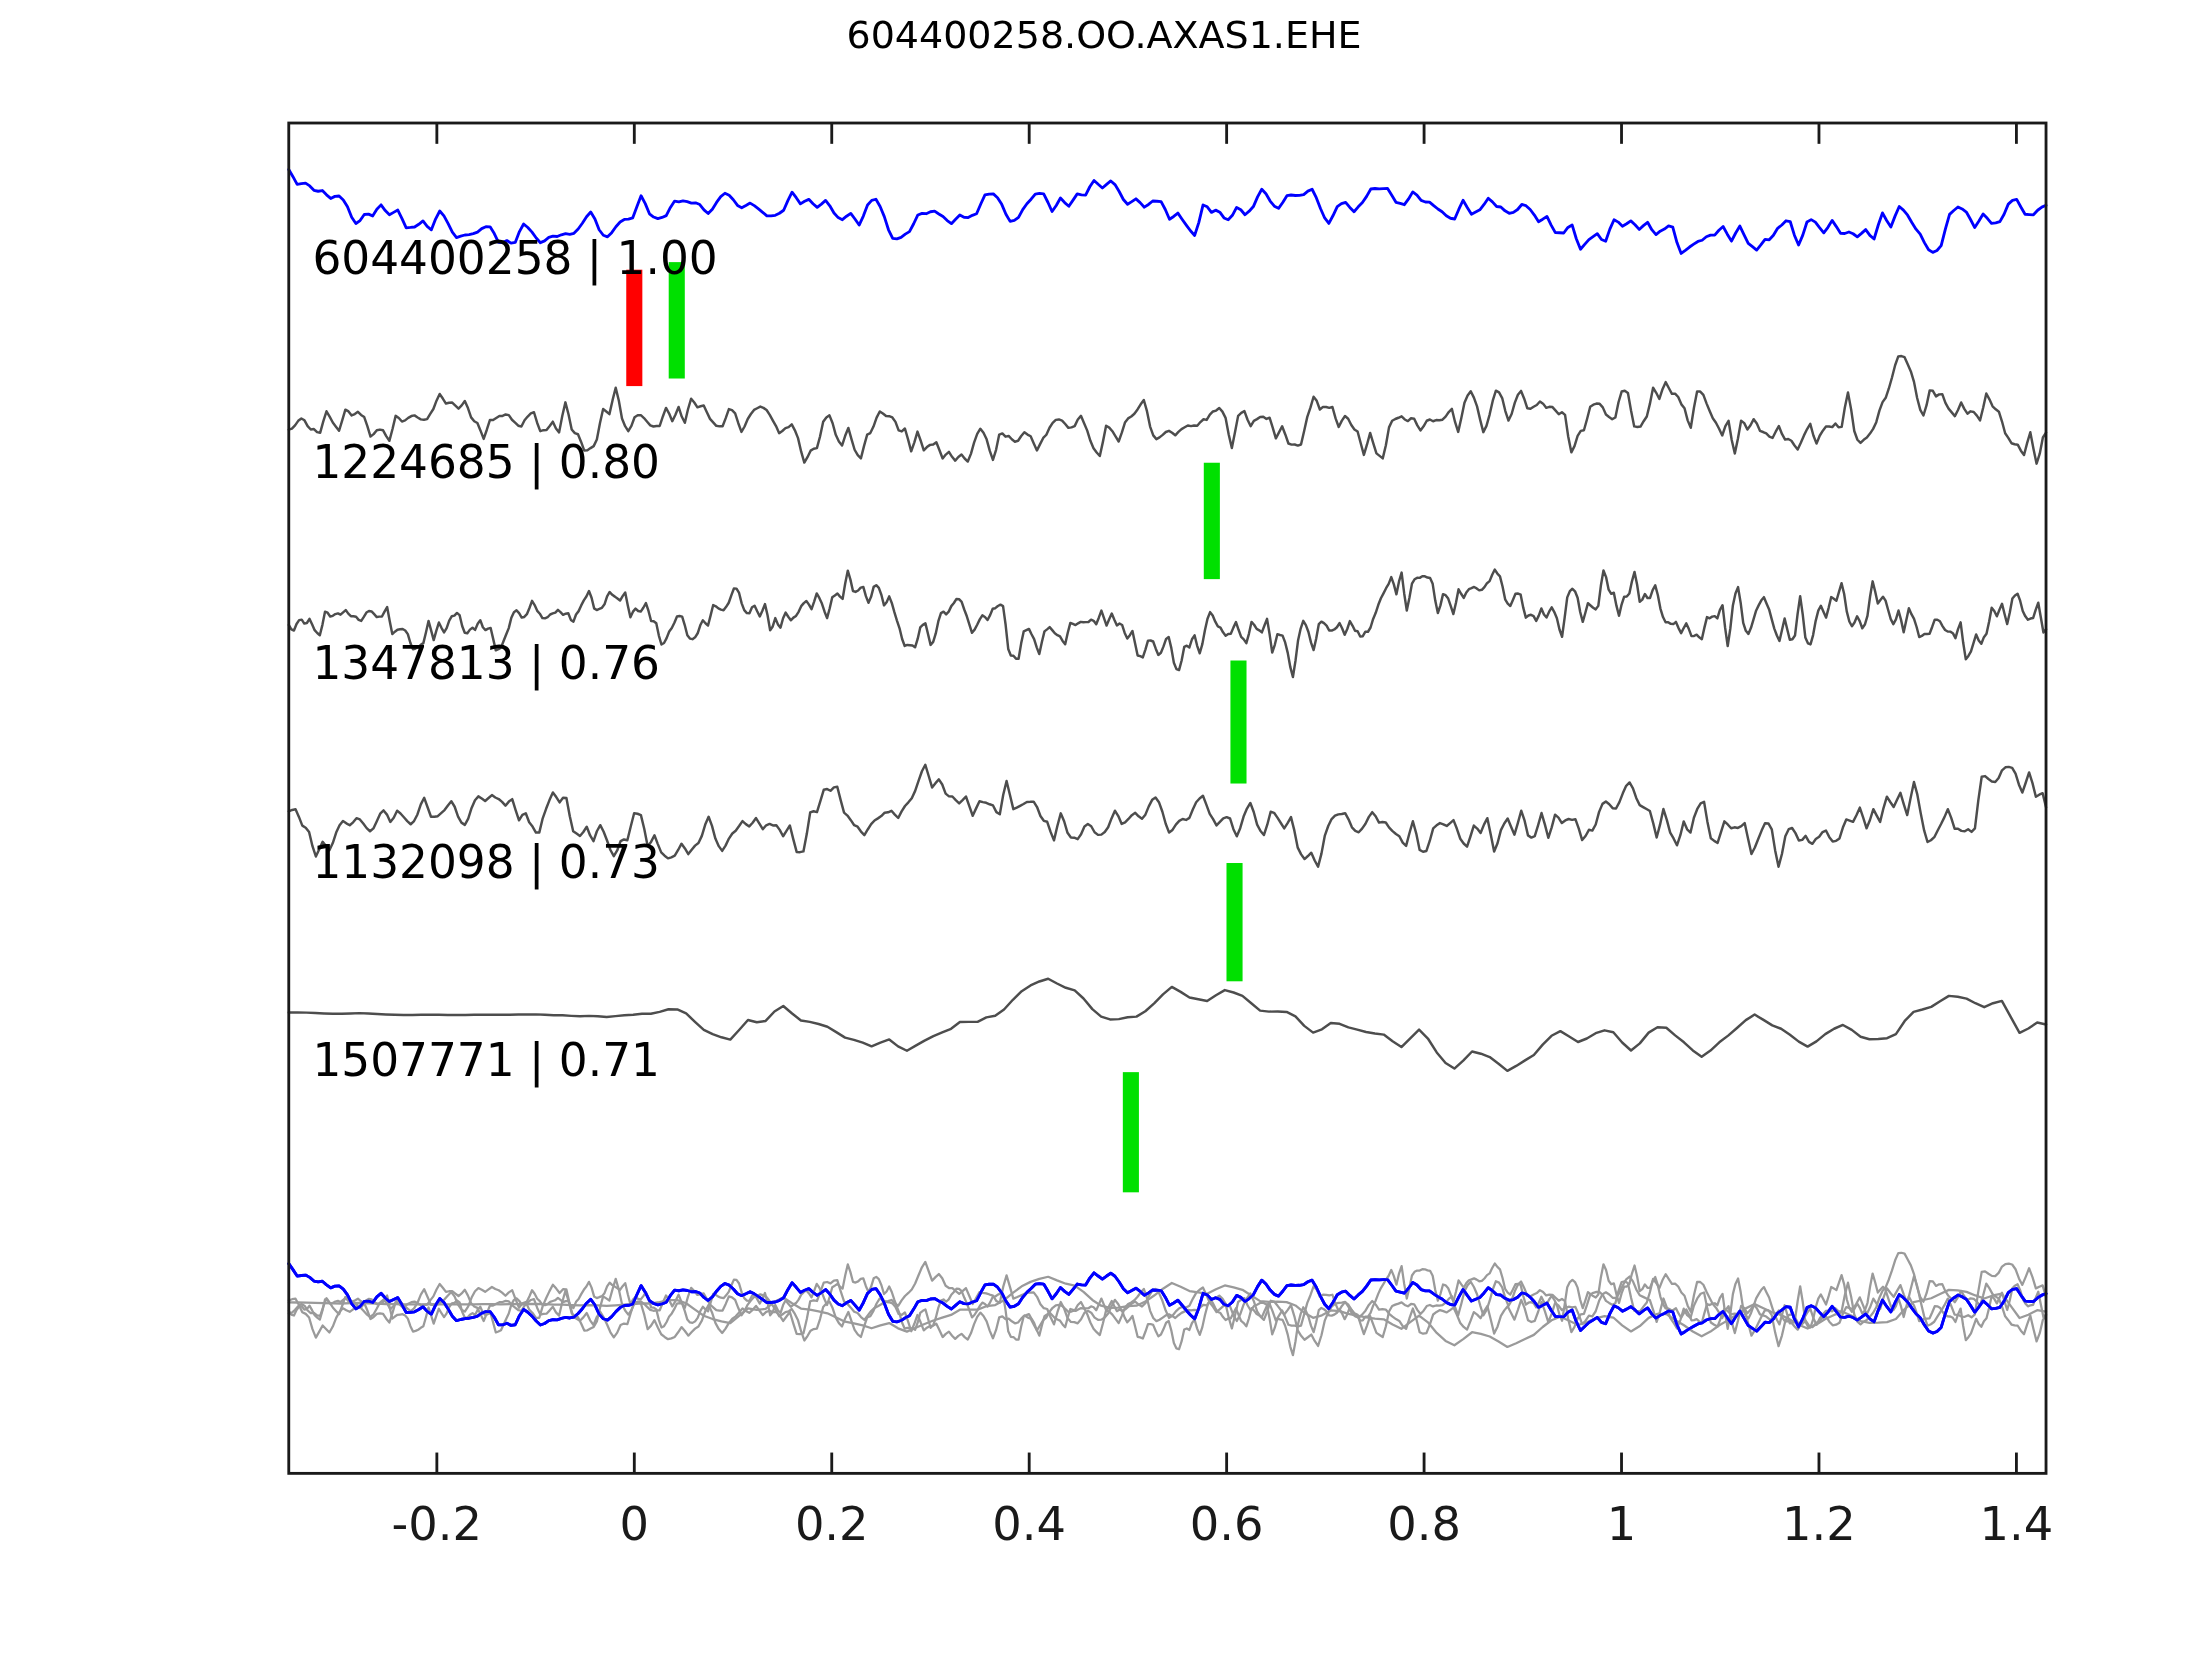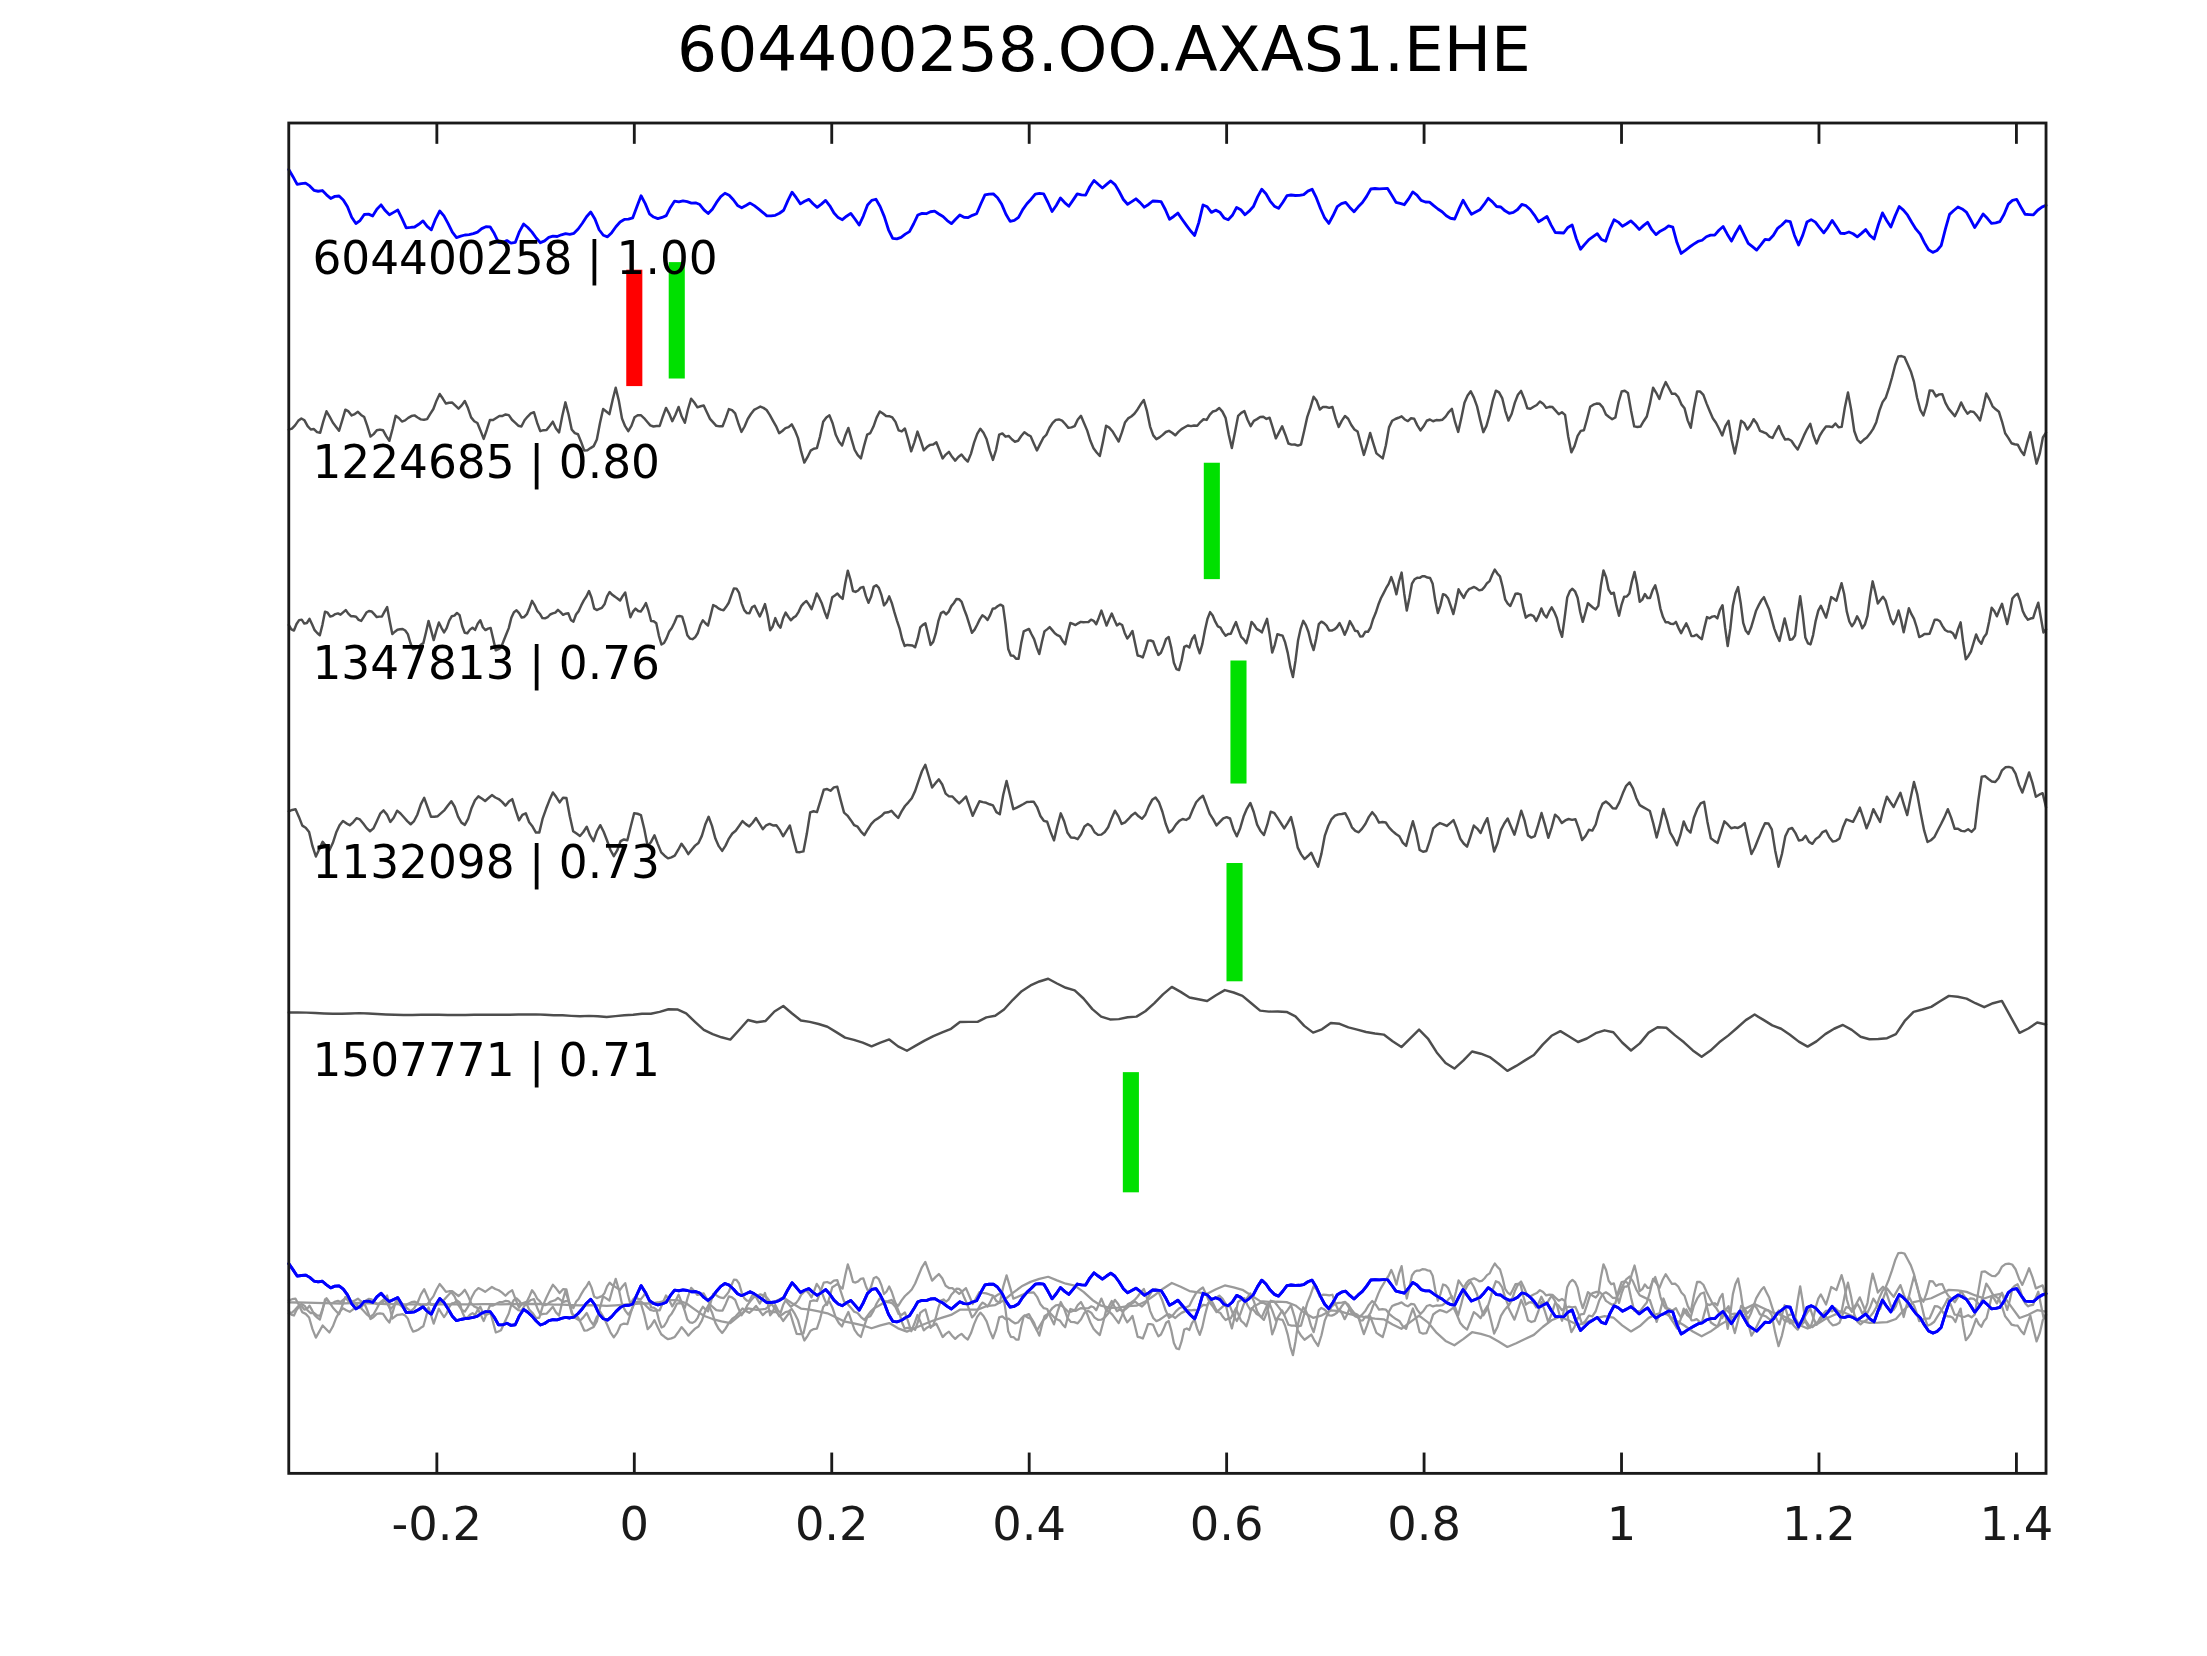--- a/index.html
+++ b/index.html
@@ -18,21 +18,21 @@
     width: 2208px;
     height: 1656px;
     background: #ffffff;
   }
   #plot-title {
     position: absolute;
     left: 0;
     top: 13.2px;
     width: 2208px;
     text-align: center;
-    font-size: 63px;
+    font-size: 38px;
     color: #000000;
     letter-spacing: 0px;
     font-family: "DejaVu Sans", "Liberation Sans", sans-serif;
   }
   #axes-svg {
     position: absolute;
     left: 0;
     top: 0;
   }
   .tick-label {

